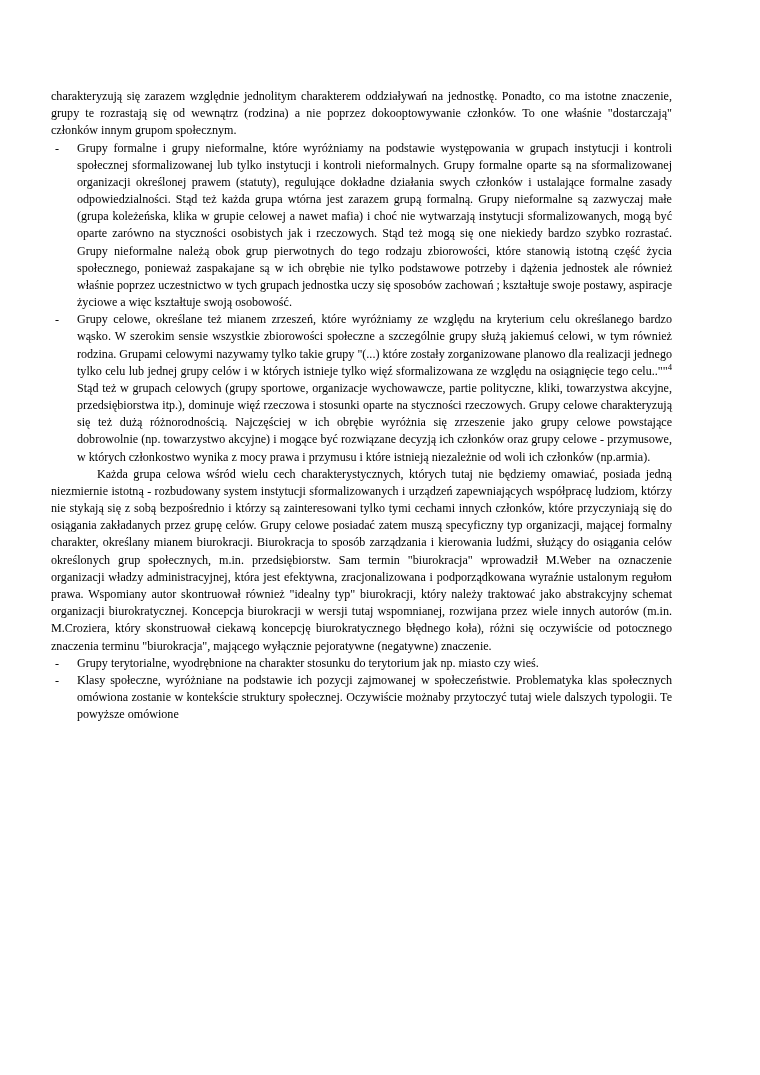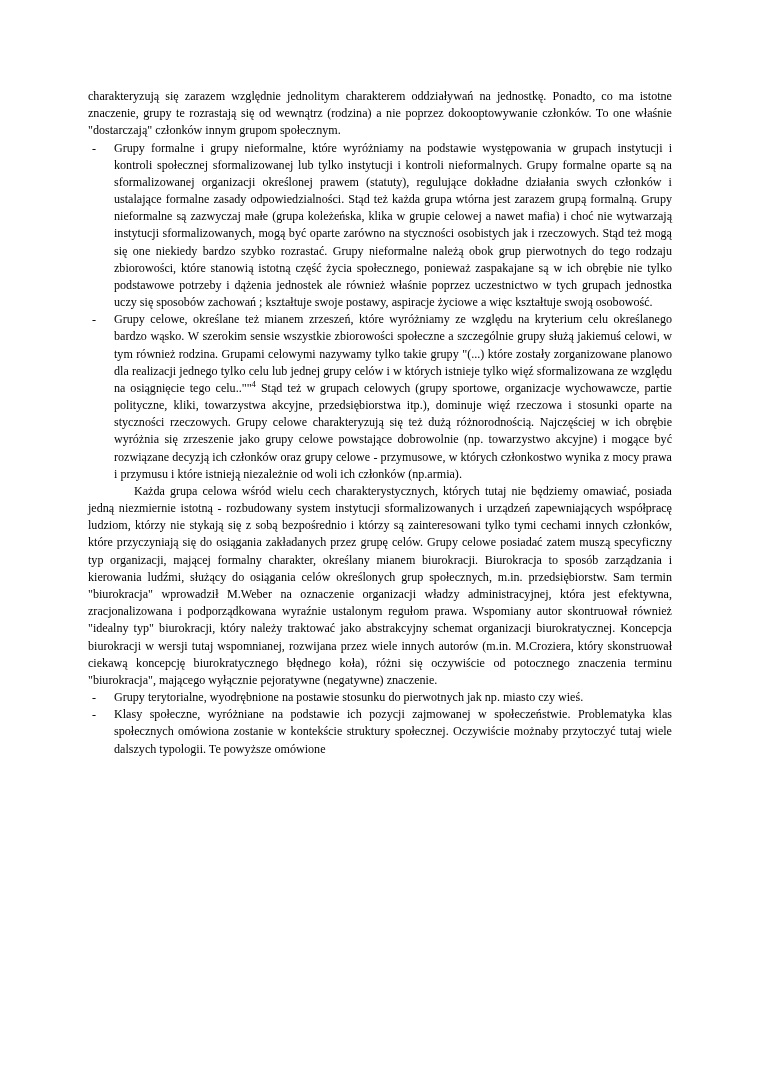--- a/index.html
+++ b/index.html
@@ -10,21 +10,21 @@
   body {
     width: 760px;
     height: 1075px;
     font-family: "Liberation Serif", serif;
     color: #000000;
   }
   .page {
     box-sizing: border-box;
     width: 760px;
     height: 907px;
-    padding: 88px 88px 60px 88px;
+    padding: 88px 88px 60px 51px;
     background: #ffffff;
   }
   .doc {
     font-size: 12.1px;
     line-height: 1.42;
     text-align: justify;
     text-justify: inter-word;
   }
   p.para {
     margin: 0 0 0 0;
@@ -70,21 +70,21 @@
 
     <div class="bullet-item">
       <span class="bullet-mark">-</span>
       <span class="bullet-text"><span>Grupy celowe, określane też mianem zrzeszeń, które wyróżniamy ze względu na kryterium celu określanego bardzo wąsko. W szerokim sensie wszystkie zbiorowości społeczne a szczególnie grupy służą jakiemuś celowi, w tym również rodzina. Grupami celowymi nazywamy tylko takie grupy "(...) które zostały zorganizowane planowo dla realizacji jednego tylko celu lub jednej grupy celów i w których istnieje tylko więź sformalizowana ze względu na osiągnięcie tego celu..""</span><sup>4</sup><span> Stąd też w grupach celowych (grupy sportowe, organizacje wychowawcze, partie polityczne, kliki, towarzystwa akcyjne, przedsiębiorstwa itp.), dominuje więź rzeczowa i stosunki oparte na styczności rzeczowych. Grupy celowe charakteryzują się też dużą różnorodnością. Najczęściej w ich obrębie wyróżnia się zrzeszenie jako grupy celowe powstające dobrowolnie (np. towarzystwo akcyjne) i mogące być rozwiązane decyzją ich członków oraz grupy celowe - przymusowe, w których członkostwo wynika z mocy prawa i przymusu i które istnieją niezależnie od woli ich członków (np.armia).</span></span>
     </div>
 
     <p class="para indent-first">Każda grupa celowa wśród wielu cech charakterystycznych, których tutaj nie będziemy omawiać, posiada jedną niezmiernie istotną - rozbudowany system instytucji sformalizowanych i urządzeń zapewniających współpracę ludziom, którzy nie stykają się z sobą bezpośrednio i którzy są zainteresowani tylko tymi cechami innych członków, które przyczyniają się do osiągania zakładanych przez grupę celów. Grupy celowe posiadać zatem muszą specyficzny typ organizacji, mającej formalny charakter, określany mianem biurokracji. Biurokracja to sposób zarządzania i kierowania ludźmi, służący do osiągania celów określonych grup społecznych, m.in. przedsiębiorstw. Sam termin "biurokracja" wprowadził M.Weber na oznaczenie organizacji władzy administracyjnej, która jest efektywna, zracjonalizowana i podporządkowana wyraźnie ustalonym regułom prawa. Wspomiany autor skontruował również "idealny typ" biurokracji, który należy traktować jako abstrakcyjny schemat organizacji biurokratycznej. Koncepcja biurokracji w wersji tutaj wspomnianej, rozwijana przez wiele innych autorów (m.in. M.Croziera, który skonstruował ciekawą koncepcję biurokratycznego błędnego koła), różni się oczywiście od potocznego znaczenia terminu "biurokracja", mającego wyłącznie pejoratywne (negatywne) znaczenie.</p>
 
     <div class="bullet-item">
       <span class="bullet-mark">-</span>
-      <span class="bullet-text">Grupy terytorialne, wyodrębnione na postawie stosunku do pierwotnych jak np. miasto czy wieś.</span>
+      <span class="bullet-text">Grupy terytorialne, wyodrębnione na charakter stosunku do terytorium jak np. miasto czy wieś.</span>
     </div>
 
     <div class="bullet-item">
       <span class="bullet-mark">-</span>
       <span class="bullet-text">Klasy społeczne, wyróżniane na podstawie ich pozycji zajmowanej w społeczeństwie. Problematyka klas społecznych omówiona zostanie w kontekście struktury społecznej. Oczywiście możnaby przytoczyć tutaj wiele dalszych typologii. Te powyższe omówione</span>
     </div>
 
   </div>
 </div>
 

